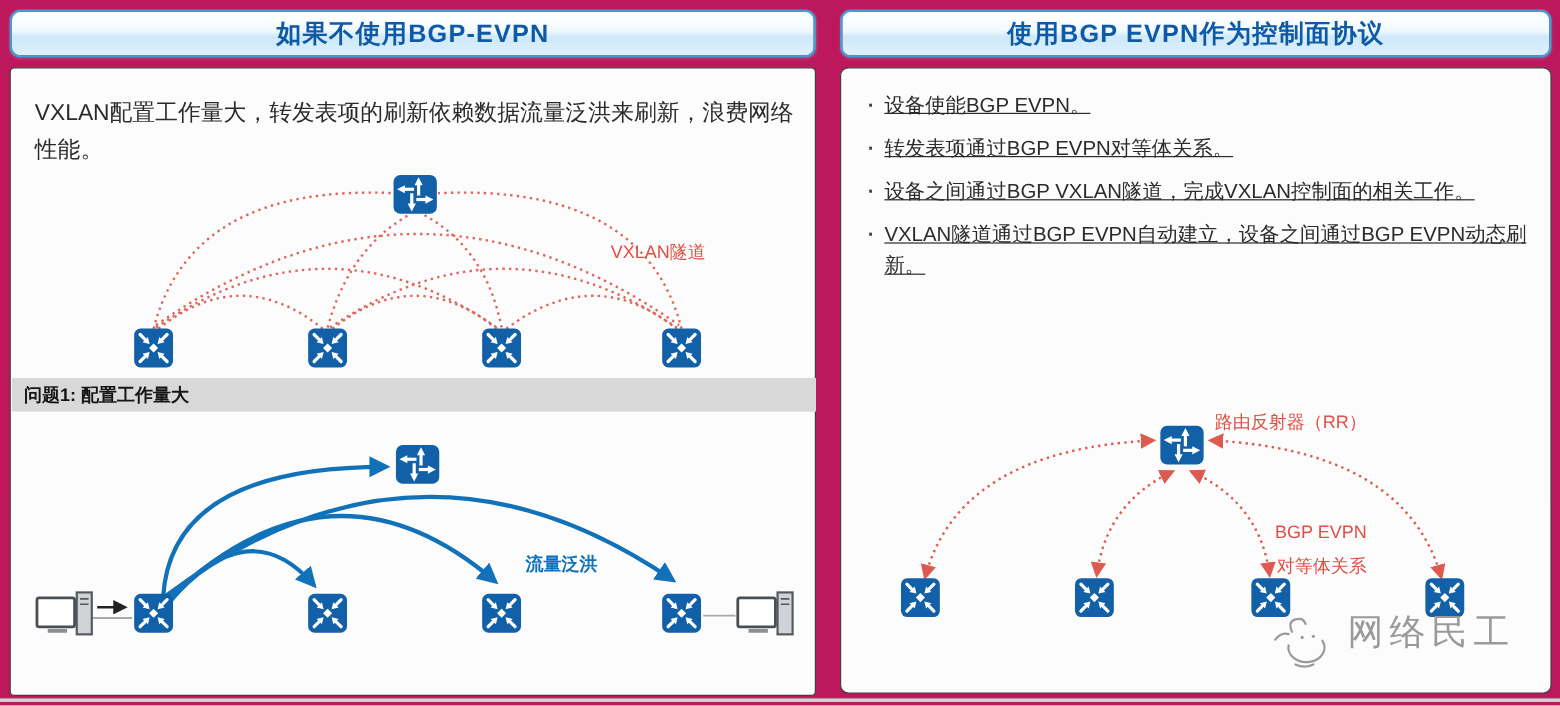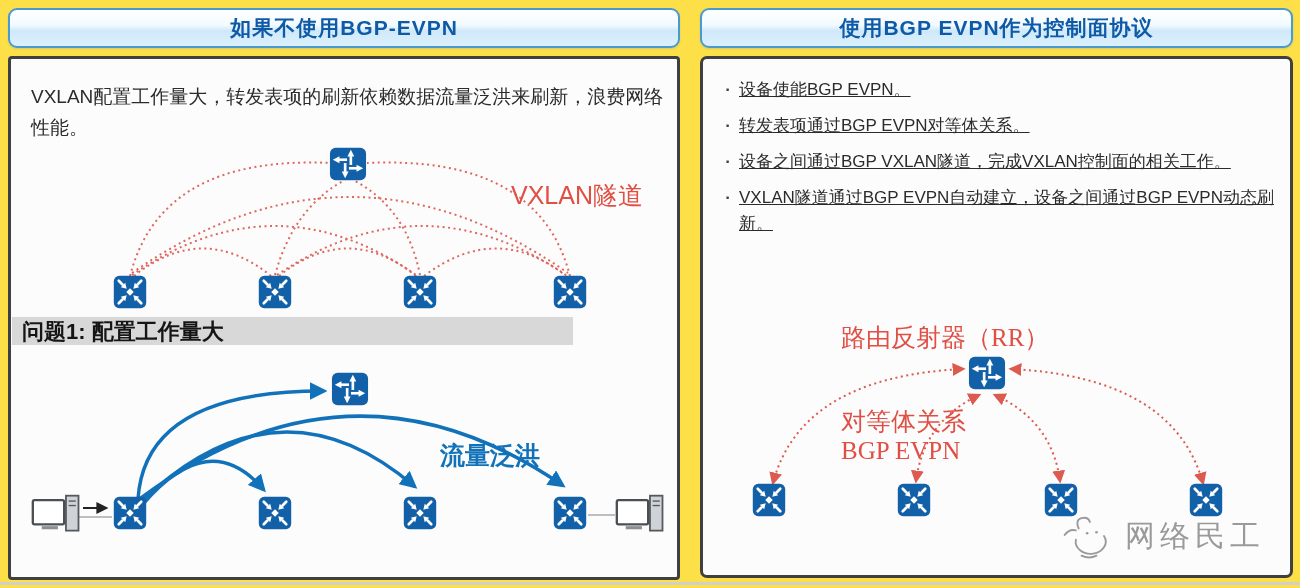--- a/index.html
+++ b/index.html
@@ -1,65 +1,65 @@
 <!DOCTYPE html>
 <html><head>
 <meta charset="utf-8">
 <style>
   html,body{margin:0;padding:0;background:#fff;}
   .stage{
-    position:relative;width:1300px;height:588px;background:#fde047;overflow:hidden;
+    position:relative;width:1300px;height:588px;background:#be185d;overflow:hidden;
     font-family:"Liberation Sans","DejaVu Sans",sans-serif;
   }
   
   .hdr{
     position:absolute;top:8px;height:40px;box-sizing:border-box;
     border:2px solid #4a9ad2;border-radius:9px;
     background:linear-gradient(#ffffff 0%,#f2faff 42%,#cfe9fa 58%,#dcf0fc 100%);
     display:flex;align-items:center;justify-content:center;
     color:#0e5aa7;font-size:21px;font-weight:600;letter-spacing:1px;
     box-shadow:0 1px 2px rgba(120,160,190,.35);
   }
   .hdr-left{left:8px;width:672px;}
   .hdr-right{left:700px;width:593px;}
   
   .panel{
     position:absolute;top:56px;box-sizing:border-box;background:#fcfcfc;
-    border:3px solid #404040;border-radius:4px;
+    border:1px solid #404040;border-radius:4px;
   }
   .panel-left{left:8px;width:672px;height:524px;}
   .panel-right{left:700px;width:593px;height:522px;border-radius:7px;}
   .diag{position:absolute;left:0;top:0;}
   
   .intro{
     position:absolute;left:20px;top:22px;width:634px;
     font-size:19px;line-height:1.65;color:#2b2b2b;z-index:3;
   }
   .gbar{
-    position:absolute;left:1px;width:561px;height:28px;background:#d8d8d8;
-    display:flex;align-items:flex-start;padding-left:10px;box-sizing:border-box;
-    font-size:22px;font-weight:bold;color:#151515;z-index:4;
-  }
-  .lbl{position:absolute;z-index:5;font-size:25px;white-space:nowrap;}
+    position:absolute;left:1px;width:670px;height:28px;background:#d8d8d8;
+    display:flex;align-items:center;padding-left:10px;box-sizing:border-box;
+    font-size:15px;font-weight:bold;color:#151515;z-index:4;
+  }
+  .lbl{position:absolute;z-index:5;font-size:15px;white-space:nowrap;margin-top:24px;}
   .lbl.red{color:#e04e44;}
   .lbl.blue{color:#1172ba;font-weight:700;}
-  .lbl.center{text-align:left;white-space:normal;font-family:Liberation Serif, serif;}
+  .lbl.center{text-align:right;white-space:normal;}
   .peer-lines{line-height:29px;}
   
   .bullets{
     position:absolute;left:14px;top:18px;width:560px;margin:0;padding:0;
     list-style:none;z-index:3;
   }
   .bullets li{
     display:flex;margin-bottom:9px;font-size:17px;line-height:1.58;color:#2b2b2b;
   }
   .bullets .blt{width:22px;flex:0 0 22px;text-align:center;font-weight:bold;color:#444;}
   .bullets .btxt{flex:1;text-decoration:underline;}
   .watermark{
-    position:absolute;left:356px;top:450px;display:flex;align-items:center;gap:6px;
+    position:absolute;left:356px;top:450px;display:flex;gap:6px;
     z-index:6;color:#9a9a9a;font-size:30px;letter-spacing:5px;
     text-shadow:0 1px 0 #fff;
   }
   .bottom-strip{
     position:absolute;left:0;top:582px;width:1300px;height:3px;background:#cfcfcf;
   }
   .defs{position:absolute;width:0;height:0;}
 </style>
 </head>
 <body>
@@ -212,22 +212,22 @@
       </g>
       <use href="#sym-router" x="265" y="295" width="38" height="38"></use>
       <use href="#sym-switch" x="48" y="423" width="36" height="36"></use>
       <use href="#sym-switch" x="193" y="423" width="36" height="36"></use>
       <use href="#sym-switch" x="340" y="423" width="36" height="36"></use>
       <use href="#sym-switch" x="485" y="423" width="36" height="36"></use>
     </svg>
 
     <div class="lbl red center" style="left:138px;top:262px;width:300px">路由反射器（RR）</div>
     <div class="lbl red center peer-lines" style="left:138px;top:348px;width:300px">
+      <div>BGP EVPN</div>
       <div>对等体关系</div>
-      <div>BGP EVPN</div>
     </div>
 
     <div class="watermark">
       <svg width="60" height="54" viewBox="0 0 64 56">
         <use href="#sym-cat"></use>
       </svg>
       <span>网络民工</span>
     </div>
   </div>
 

